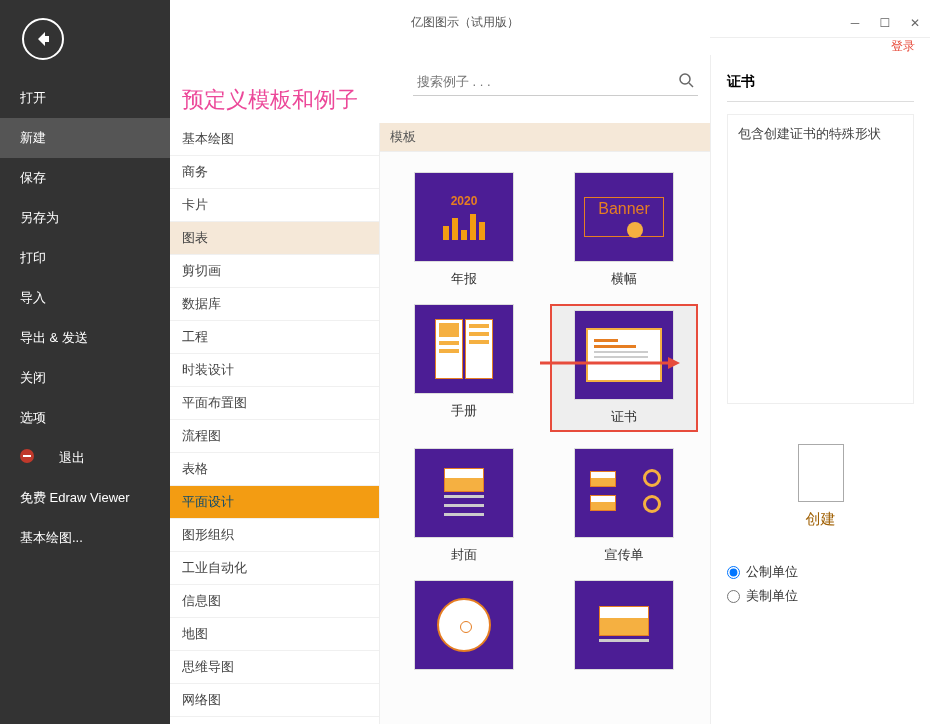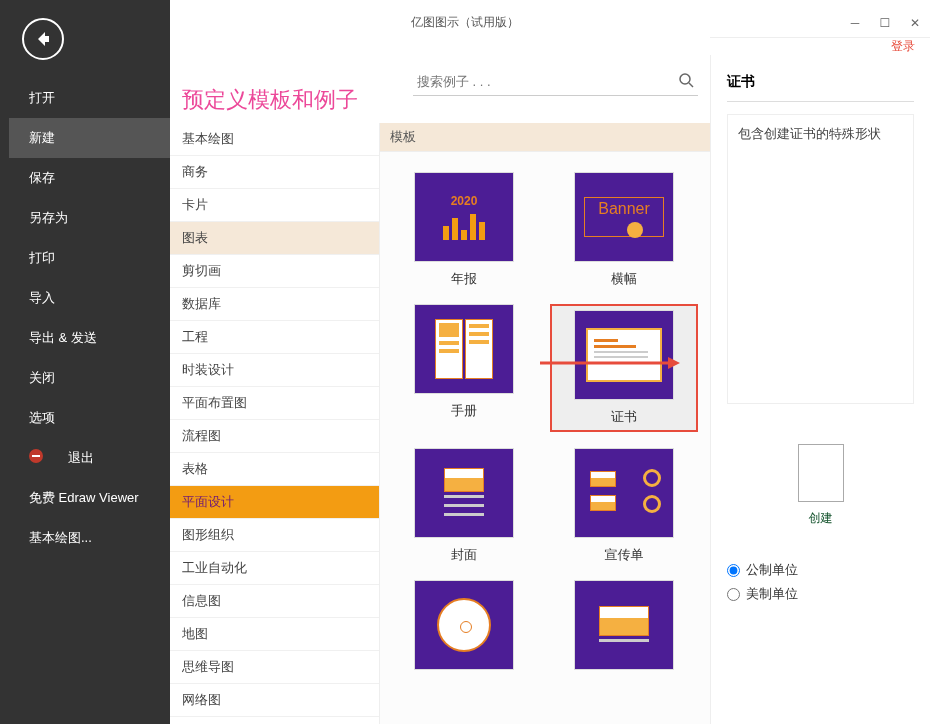--- a/index.html
+++ b/index.html
@@ -6,50 +6,50 @@
 body { width:930px; height:724px; background:#fff; overflow:hidden; position:relative; }
 .titlebar { height:30px; display:flex; align-items:center; justify-content:center; position:relative; background:#fff; border-bottom:1px solid #eee;margin-top:8px; }
 .titlebar .title { font-size:12px; color:#555; }
 .win-controls { position:absolute; right:0; top:0; display:flex; }
 .win-btn { width:30px; height:30px; display:flex; align-items:center; justify-content:center; cursor:pointer; color:#666; font-size:12px; }
 .login { position:absolute; right:15px; top:38px; color:#e74c3c; font-size:12px; cursor:pointer; }
 .sidebar { position:absolute; left:0; top:0; width:170px; height:724px; background:#333; color:#fff; }
 .back-btn { width:42px; height:42px; border:2px solid #fff; border-radius:50%; margin:18px 0 0 22px; display:flex; align-items:center; justify-content:center; cursor:pointer; }
 .back-btn svg { fill:#fff; }
 .side-menu { margin-top:18px; }
-.side-item { padding:11px 20px; font-size:13px; cursor:pointer;margin-left:9px; }
+.side-item { padding:11px 20px; font-size:13px; cursor:pointer; }
 .side-item.highlight { background:#555; }
 .side-item.exit { display:flex; gap:25px; }
 .exit-icon { width:14px; height:14px; border-radius:50%; background:#c0392b; display:inline-block; position:relative; }
 .exit-icon::after { content:""; position:absolute; left:3px; top:6px; width:8px; height:2px; background:#fff; }
 .main { position:absolute; left:170px; top:30px; width:540px; height:694px; background:#fff; }
 .main-header { padding:18px 12px 8px; display:flex; align-items:center; gap:15px; }
 .main-title { font-size:22px; color:#ec4899;margin-top:37px; }
 .search-wrap { flex:1; position:relative; margin-left:40px; }
 .search-input { width:100%; border:none; border-bottom:1px solid #ccc; padding:6px 28px 6px 4px; font-size:13px; outline:none; }
 .search-icon { position:absolute; right:4px; top:4px; width:16px; height:16px; }
 .content { display:flex; height:640px; }
 .cat-list { width:210px; overflow-y:auto; border-right:1px solid #eee; }
 .cat-item { padding:7px 12px; font-size:13px; color:#444; border-bottom:1px solid #f0f0f0; cursor:pointer; }
 .cat-item.highlight { background:#f5e8d8; }
-.cat-item.active { background:#f39c12; color:#701a75; }
+.cat-item.active { background:#f39c12; color:#0c4a6e; }
 .tpl-area { flex:1; position:relative; overflow-y:auto; background:#fcfcfc; }
 .tpl-header { background:#f5e8d8; padding:5px 10px; font-size:13px; color:#555; border-bottom:1px solid #eee; }
 .tpl-grid { display:flex; flex-wrap:wrap; padding:12px 4px; }
 .tpl-cell { width:148px; text-align:center; margin:8px 6px; cursor:pointer; }
 .tpl-cell.selected { background:#eee; border:2px solid #e74c3c; padding:4px; }
 .thumb { width:100px; height:90px; margin:0 auto 8px; border:1px solid #ddd; background:#4c1d95; display:flex; align-items:center; justify-content:center; }
 .tpl-label { font-size:13px; color:#333; }
 .right-panel { position:absolute; right:0; top:55px; width:220px; height:669px; padding:12px 16px; border-left:1px solid #eee; background:#fff; }
 .panel-title { font-size:14px; font-weight:bold; padding:6px 0 10px; border-bottom:1px solid #ddd; }
 .panel-desc { border:1px solid #eee; padding:10px; font-size:13px; color:#444; margin-top:12px; height:290px; }
 .create-wrap { text-align:center; margin-top:40px; }
 .create-icon { width:46px; height:58px; border:1px solid #aaa; margin:0 auto 8px; position:relative; }
 .create-icon::after { content:""; position:absolute; right:0; top:0; border-style:solid; border-width:0 10px 10px 0; border-color:transparent #fff transparent transparent; }
-.create-label { font-size:12px; color:#14532d; }
+.create-label { font-size:15px; color:#a16207; }
 .radio-group { margin-top:34px; font-size:13px; color:#333; }
 .radio-row { display:flex; align-items:center; gap:6px; margin:6px 0; }
 .arrow { position:absolute; left:160px; top:234px; width:140px; height:12px; pointer-events:none; }
 .arrow-line { stroke:#e74c3c; stroke-width:3; }
 .arrow-head { fill:#e74c3c; }
 
 .th-year { flex-direction:column; }
 .th-year .y { color:#e67e22; font-size:12px; font-weight:bold; }
 .th-year .bars { display:flex; align-items:flex-end; gap:3px; margin-top:6px; }
 .th-year .bars span { width:6px; background:#f39c12; display:block; }

